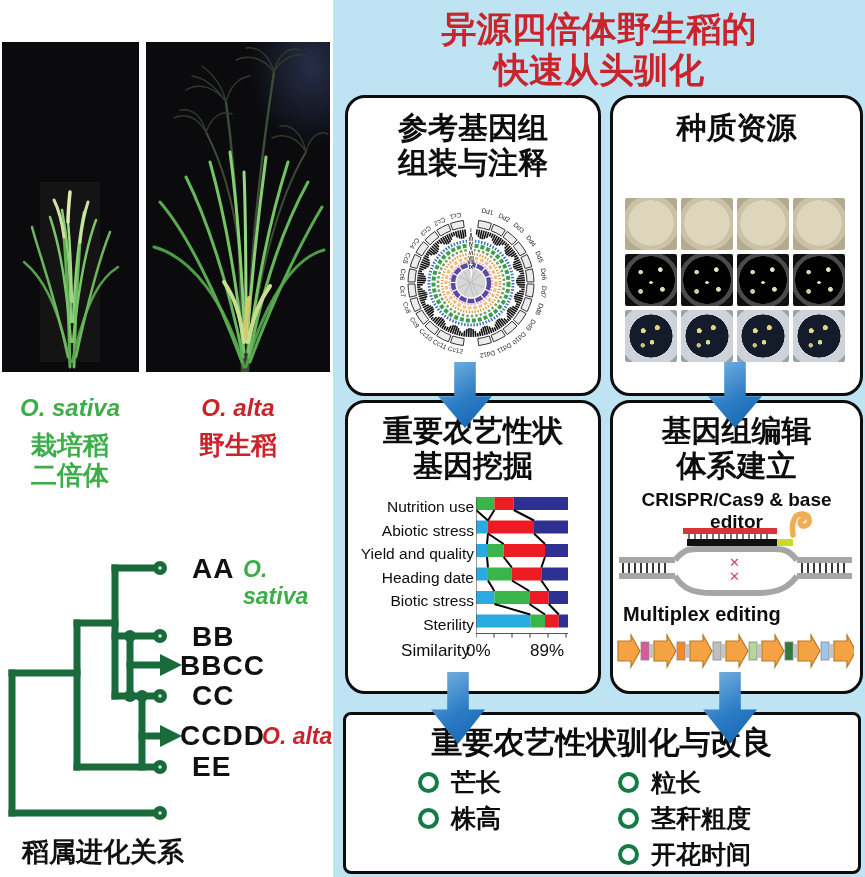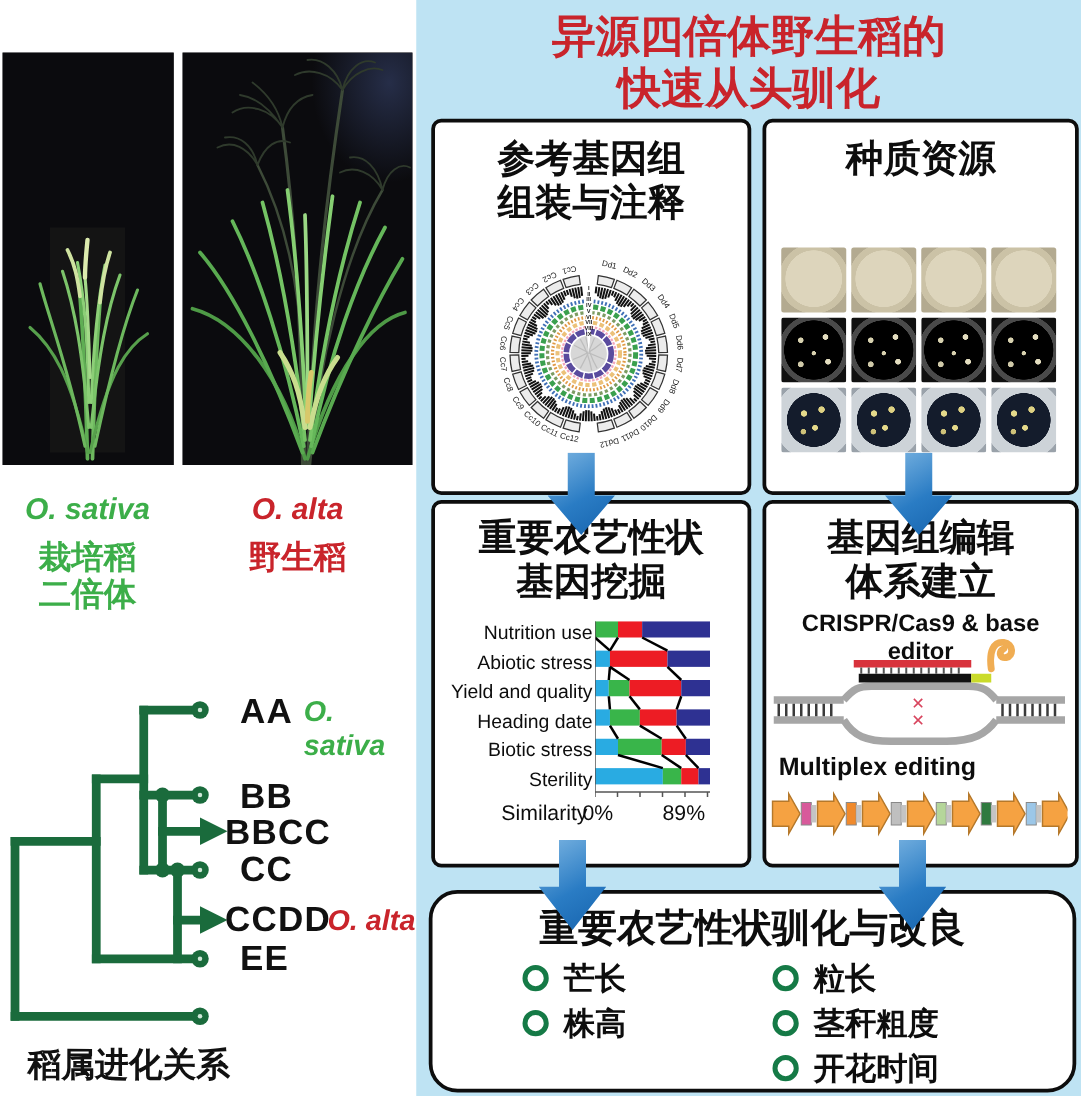--- a/index.html
+++ b/index.html
@@ -12,21 +12,21 @@
   .sp-label{font-weight:bold;font-style:italic;font-size:24px;text-align:center;}
   .cn-label{font-size:26px;text-align:center;font-weight:bold;line-height:30px;}
   .green-t{color:#3cae49;}
   .red-t{color:#c9242b;}
   .tree-tip{font-size:28px;font-weight:bold;color:#111;letter-spacing:1px;}
   .tree-species{font-size:23px;font-weight:bold;font-style:italic;}
   #tree-caption{font-size:27px;color:#111;font-weight:bold;}
   
   #right-panel{left:333px;top:0;width:532px;height:877px;background:#bee3f3;}
   .main-title{width:532px;text-align:center;font-size:35px;font-weight:bold;color:#c9242b;}
-  .wbox{background:#ffffff;border:3.5px solid #0d0d0d;border-radius:8px;}
+  .wbox{background:#ffffff;border:3.5px solid #0d0d0d;border-radius:20px;}
   .box-title{width:100%;text-align:center;font-size:30px;font-weight:bold;color:#0d0d0d;line-height:35px;}
   .down-arrow{width:54px;height:66px;
     background:linear-gradient(150deg,#7cb5e2 0%,#2a7cc4 55%,#1663ad 100%);
     clip-path:polygon(30% 0,70% 0,70% 52%,100% 52%,50% 100%,0 52%,30% 52%);}
   
   #dish-grid{display:grid;grid-template-columns:repeat(4,52px);grid-auto-rows:52px;gap:4px;}
   .dish{border-radius:2px;}
   .dish.r0{background:
      radial-gradient(circle at 50% 48%, #ddd5bc 0 60%, #cbc2a6 61% 74%, #b3aa90 75% 100%);}
   .dish.r1{background:
@@ -558,21 +558,21 @@
         <rect x="212" y="13" width="4" height="14" fill="#c4c4c4"></rect>
         <path d="M217,10 h13 v-6 l9,16 -9,16 v-6 h-13 Z" fill="#f5a242" stroke="#b5782a" stroke-width="1.2"></path>
         <rect x="240" y="11" width="8" height="18" fill="#4a6fbe" stroke="#888" stroke-width="0.8"></rect>
         <rect x="248" y="13" width="4" height="14" fill="#c4c4c4"></rect>
         <path d="M253,10 h13 v-6 l9,16 -9,16 v-6 h-13 Z" fill="#f5a242" stroke="#b5782a" stroke-width="1.2"></path>
         <rect x="276" y="11" width="8" height="18" fill="#8f6fc0" stroke="#888" stroke-width="0.8"></rect>
         <rect x="284" y="13" width="4" height="14" fill="#c4c4c4"></rect>
       </svg>
   </div>
 
-  <div class="wbox abs" style="left:343px;top:712px;width:512px;height:156px;border-radius:23px;">
+  <div class="wbox abs" style="left:343px;top:712px;width:512px;height:156px;border-radius:8px;">
     <div class="box-title abs" style="top:10px;font-size:31px;">重要农艺性状驯化与改良</div>
     <div id="bullets-left" class="abs" style="left:72px;top:52px;">
         <div class="bullet-row">
           <span class="bullet-dot"></span>
           <span class="bullet-txt">芒长</span>
         </div>
         <div class="bullet-row">
           <span class="bullet-dot"></span>
           <span class="bullet-txt">株高</span>
         </div>

